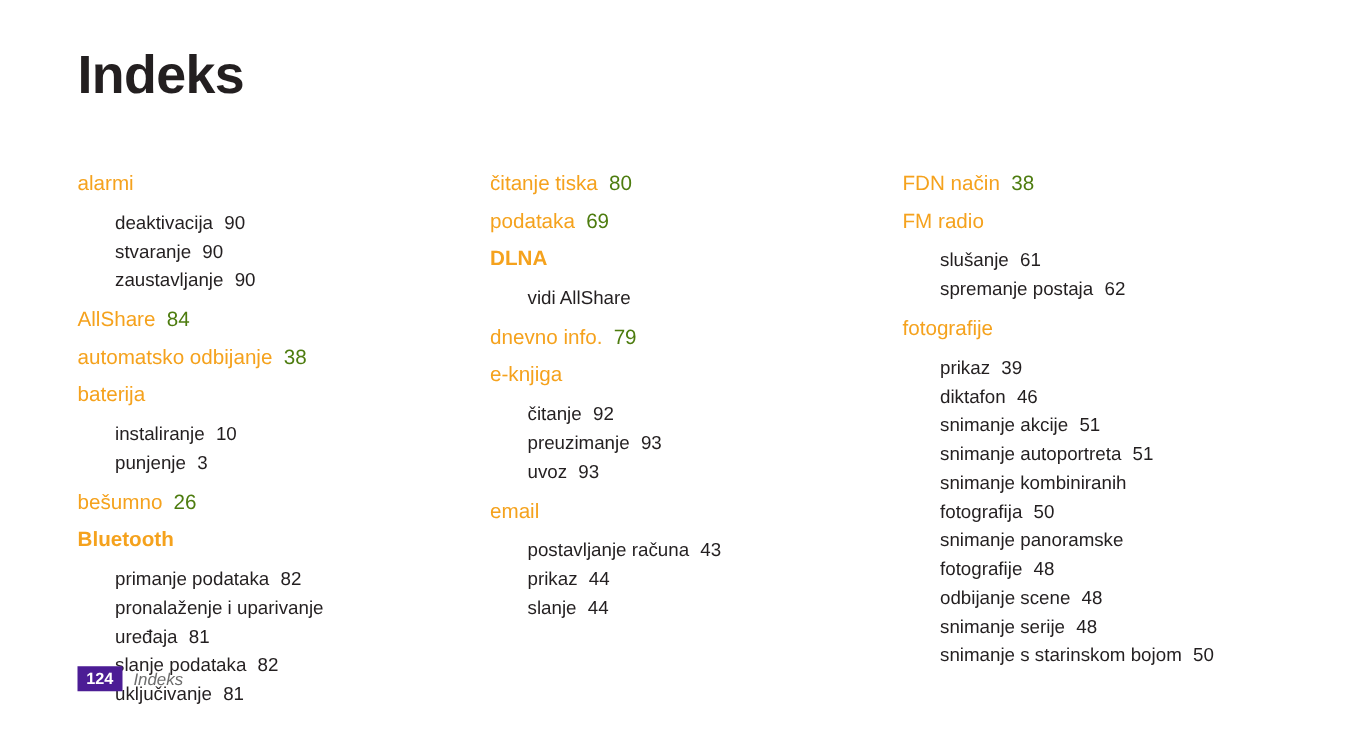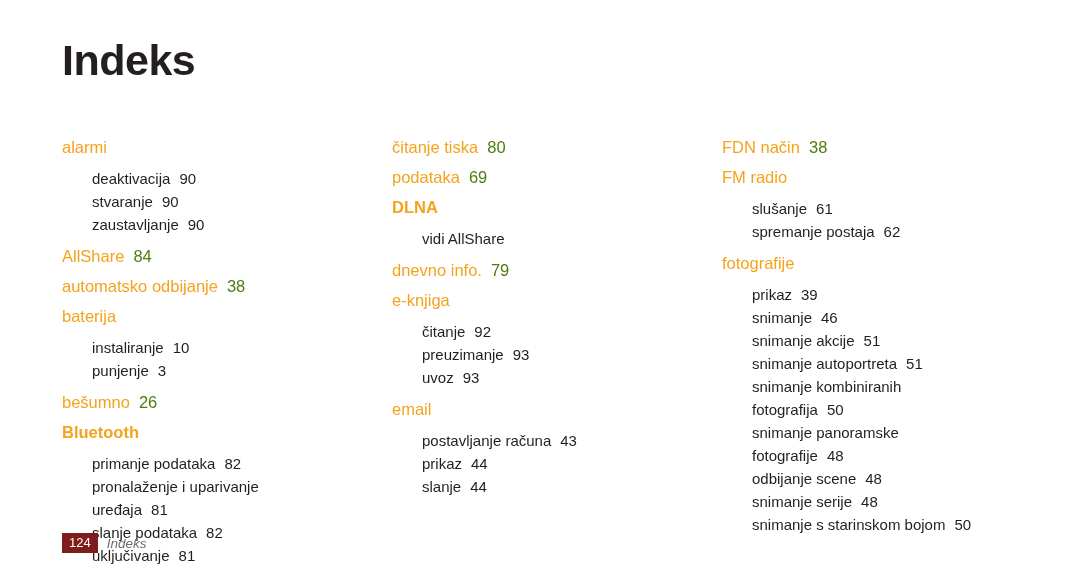--- a/index.html
+++ b/index.html
@@ -81,24 +81,24 @@
 
   .footer {
     position: absolute;
     left: 62px;
     top: 533px;
     display: flex;
     flex-direction: row;
     align-items: center;
   }
   .folio {
-    background: #7f1d1d;
+    background: #4c1d95;
     color: #ffffff;
     font-size: 13px;
-    font-weight: normal;
+    font-weight: bold;
     padding: 3px 7px 4px 7px;
     line-height: 13px;
   }
   .footer-label {
     color: #6d6d6d;
     font-size: 13.5px;
     font-style: italic;
     margin-left: 9px;
   }
 </style>
@@ -187,21 +187,21 @@
           <div class="entry-head"><span>FM radio</span></div>
           <ul class="subs">
             <li class="sub"><span>slušanje</span><span class="pg">61</span></li>
             <li class="sub"><span>spremanje postaja</span><span class="pg">62</span></li>
           </ul>
         </div>
         <div class="entry">
           <div class="entry-head"><span>fotografije</span></div>
           <ul class="subs">
             <li class="sub"><span>prikaz</span><span class="pg">39</span></li>
-            <li class="sub"><span>snimanje</span><span class="pg">46</span></li>
+            <li class="sub"><span>diktafon</span><span class="pg">46</span></li>
             <li class="sub"><span>snimanje akcije</span><span class="pg">51</span></li>
             <li class="sub"><span>snimanje autoportreta</span><span class="pg">51</span></li>
             <li class="sub"><span>snimanje kombiniranih</span></li>
             <li class="sub"><span>fotografija</span><span class="pg">50</span></li>
             <li class="sub"><span>snimanje panoramske</span></li>
             <li class="sub"><span>fotografije</span><span class="pg">48</span></li>
             <li class="sub"><span>odbijanje scene</span><span class="pg">48</span></li>
             <li class="sub"><span>snimanje serije</span><span class="pg">48</span></li>
             <li class="sub"><span>snimanje s starinskom bojom</span><span class="pg">50</span></li>
           </ul>

